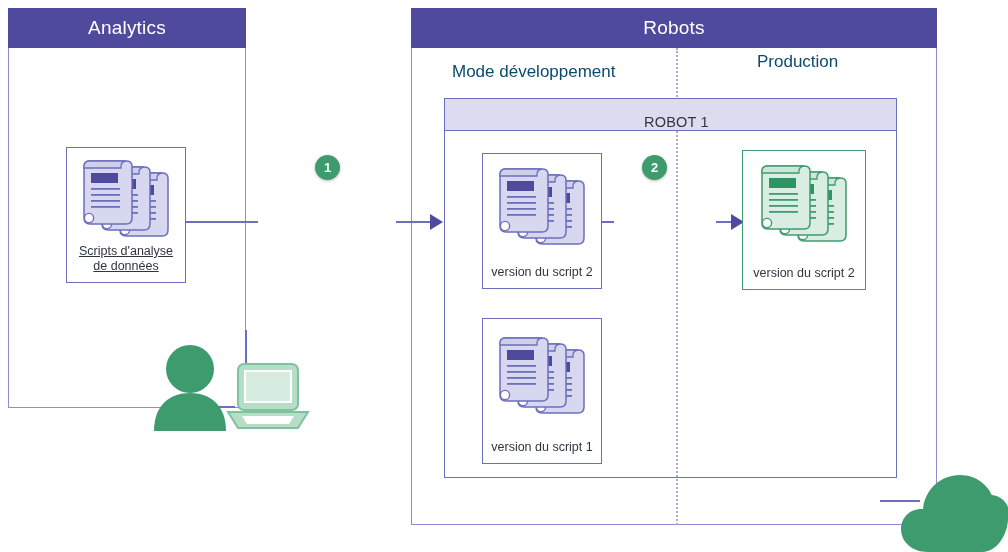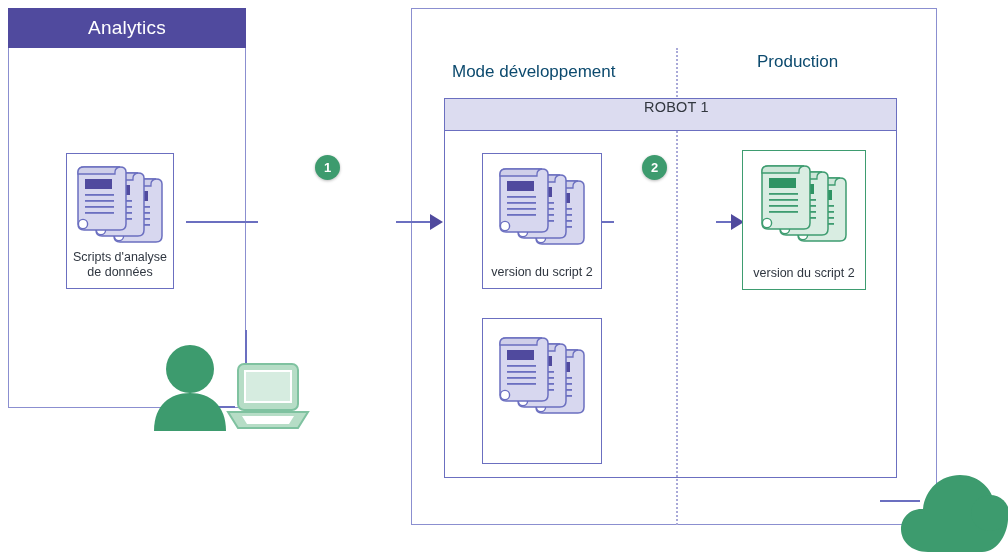--- a/index.html
+++ b/index.html
@@ -22,21 +22,21 @@
   .section-label{
     position:absolute;font-size:17px;color:#0c4a6e;font-weight:400;
     white-space:nowrap;
   }
 
   
   .robot-box{position:absolute;box-sizing:border-box;border:1.5px solid #6b6fc0;background:transparent;}
   .robot-title{
     position:absolute;box-sizing:border-box;
     background:#dcdcf0;border:1.5px solid #6b6fc0;
-    display:flex;align-items:flex-start;justify-content:center;
+    display:flex;align-items:flex-end;justify-content:center;
     font-size:14.5px;color:#32373f;letter-spacing:.2px;padding-left:12px;
   }
 
   
   .card{
     position:absolute;box-sizing:border-box;
     background:#ffffff;
     display:flex;flex-direction:column;align-items:center;justify-content:flex-end;
   }
   .card.purple{border:1.5px solid #6b6fc0;}
@@ -86,20 +86,23 @@
 <body>
 
 <div id="stage">
 
   <div class="panel" style="left:8px;top:8px;width:238px;height:400px;"></div>
   <div class="panel-header" style="left:8px;top:8px;width:238px;height:40px;">
     <span>Analytics</span>
   </div>
 
   <div class="panel" style="left:411px;top:8px;width:526px;height:517px;"></div>
+  <div class="panel-header" style="left:411px;top:8px;width:526px;height:40px;">
+    <span>Robots</span>
+  </div>
 
   <div class="dotted-divider" style="left:676px;top:48px;height:477px;"></div>
 
   <div class="section-label" style="left:452px;top:62px;">Mode développement</div>
   <div class="section-label" style="left:757px;top:52px;">Production</div>
 
   <div class="robot-box" style="left:444px;top:98px;width:453px;height:380px;"></div>
   <div class="robot-title" style="left:444px;top:98px;width:453px;height:33px;">
     <span>ROBOT 1</span>
   </div>
@@ -112,21 +115,21 @@
   <div class="hline" style="left:602px;top:221px;width:12px;"></div>
 
   <div class="hline" style="left:716px;top:221px;width:18px;"></div>
   <div class="arrow-head" style="left:731px;top:214px;"></div>
 
   <div class="vline" style="left:245px;top:330px;height:42px;"></div>
   <div class="hline" style="left:190px;top:406px;width:45px;"></div>
 
   <div class="hline" style="left:880px;top:500px;width:40px;"></div>
 
-  <div class="card purple" style="left:66px;top:153px;width:108px;height:136px;">
+  <div class="card purple" style="left:66px;top:147px;width:120px;height:136px;text-decoration:underline;">
     <div class="card-icon" style="top:12px;">
       <svg width="92" height="78" viewBox="0 0 92 78">
         <defs>
           <g id="scroll-p">
             <path d="M4,6 q0,-5 6,-5 h36 q6,0 6,5 v52 q0,6 -6,6 h-36 q-6,0 -6,-6 z" fill="#d7d7ef" stroke="#6b6fc0" stroke-width="1.5"></path>
             <path d="M4,6 q0,-5 6,-5 h36 q-5,1 -5,5 v2 h-37 z" fill="#cfcfe9" stroke="#6b6fc0" stroke-width="1.3"></path>
             <circle cx="9" cy="58" r="4.6" fill="#ffffff" stroke="#6b6fc0" stroke-width="1.4"></circle>
             <rect x="11" y="13" width="27" height="10" fill="#504a9e"></rect>
             <rect x="11" y="28" width="29" height="1.8" fill="#6b6fc0"></rect>
             <rect x="11" y="34" width="29" height="1.8" fill="#6b6fc0"></rect>
@@ -157,20 +160,21 @@
   </div>
 
   <div class="card purple" style="left:482px;top:318px;width:120px;height:146px;">
     <div class="card-icon" style="top:18px;">
       <svg width="92" height="78" viewBox="0 0 92 78">
         <use href="#scroll-p" x="36" y="12"></use>
         <use href="#scroll-p" x="18" y="6"></use>
         <use href="#scroll-p" x="0" y="0"></use>
       </svg>
     </div>
+    <div class="card-label">version du script 1</div>
   </div>
 
   <div class="card green" style="left:742px;top:150px;width:124px;height:140px;">
     <div class="card-icon" style="top:14px;">
       <svg width="92" height="78" viewBox="0 0 92 78">
         <defs>
           <g id="scroll-g">
             <path d="M4,6 q0,-5 6,-5 h36 q6,0 6,5 v52 q0,6 -6,6 h-36 q-6,0 -6,-6 z" fill="#d9ede2" stroke="#3e9c70" stroke-width="1.5"></path>
             <path d="M4,6 q0,-5 6,-5 h36 q-5,1 -5,5 v2 h-37 z" fill="#cde6d8" stroke="#3e9c70" stroke-width="1.3"></path>
             <circle cx="9" cy="58" r="4.6" fill="#ffffff" stroke="#3e9c70" stroke-width="1.4"></circle>

